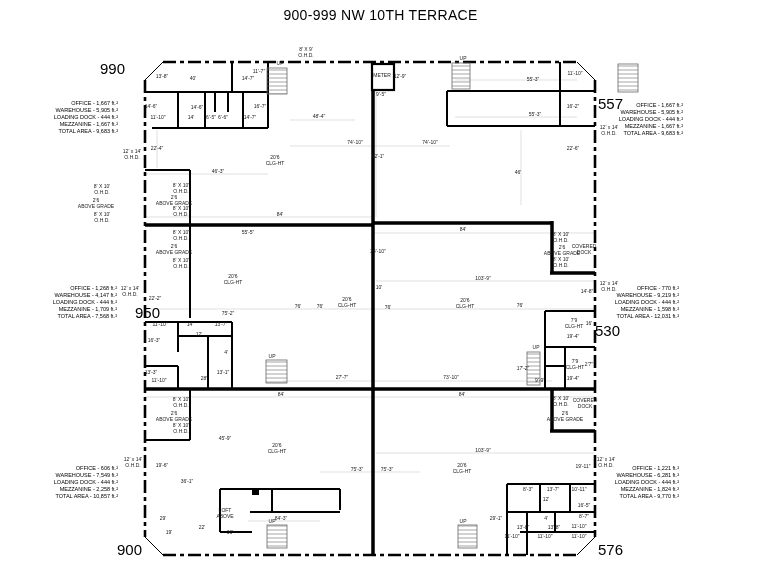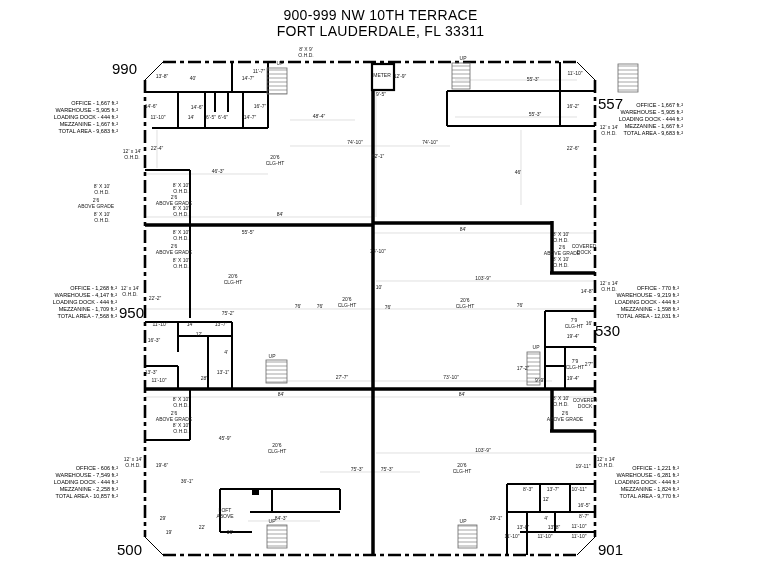--- a/index.html
+++ b/index.html
@@ -2,36 +2,35 @@
 <html><head>
 <meta charset="utf-8">
 <style>
   html,body{margin:0;padding:0;background:#fff;}
   .page{position:relative;width:761px;height:588px;background:#fff;overflow:hidden;
         font-family:"Liberation Sans",sans-serif;color:#111;}
   .title{position:absolute;top:7px;left:0;width:100%;text-align:center;
          font-size:14px;line-height:16px;letter-spacing:.3px;color:#000;}
   svg.plan{position:absolute;left:0;top:0;}
   .ulabel{position:absolute;font-size:15px;color:#000;}
-  #u990{left:112px;top:60px}#u999{left:598px;top:95px}#u950{left:119px;top:304px}
+  #u990{left:100px;top:60px}#u999{left:598px;top:95px}#u950{left:135px;top:304px}
   #u909{left:595px;top:322px}#u900{left:117px;top:541px}#u901{left:598px;top:541px}
   .stats{position:absolute;width:120px;text-align:right;font-size:5.5px;line-height:6.9px;color:#000;}
   #s990{left:-2px;top:100px}#s999{left:563px;top:102px}#s950{left:-3px;top:285px}
   #s909{left:559px;top:285px}#s900{left:-2px;top:465px}#s901{left:559px;top:465px}
   .plabel{position:absolute;transform:translate(-50%,-50%);font-size:5px;line-height:5.6px;
           color:#1a1a1a;white-space:pre-line;text-align:center;}
 </style>
 </head>
 <body>
 
 <div class="page">
 
   <div class="title">
     <div>900-999 NW 10TH TERRACE</div>
-    <div>FORT LAUDERDALE, FL 33311</div>
   </div>
 
   <svg class="plan" width="761" height="588" viewBox="0 0 761 588">
     <defs>
       <pattern id="st" width="4" height="4" patternUnits="userSpaceOnUse">
         <path d="M0,2 H4" stroke="#666" stroke-width="0.6"></path>
       </pattern>
     </defs>
 
     <g stroke="#d2d2d2" stroke-width="0.7" fill="none">
@@ -248,22 +247,22 @@
       <span class="plabel" style="left: 579px; top: 527px;">11'-10"</span>
       <span class="plabel" style="left: 512px; top: 537px;">11'-10"</span>
       <span class="plabel" style="left: 545px; top: 537px;">11'-10"</span>
       <span class="plabel" style="left: 579px; top: 537px;">11'-10"</span>
     </div>
 
   <div class="ulabel" id="u990">990</div>
   <div class="ulabel" id="u999">557</div>
   <div class="ulabel" id="u950">950</div>
   <div class="ulabel" id="u909">530</div>
-  <div class="ulabel" id="u900">500</div>
-  <div class="ulabel" id="u901">901</div>
+  <div class="ulabel" id="u900">900</div>
+  <div class="ulabel" id="u901">576</div>
 
   <div class="stats" id="s990">
     <div>OFFICE - 1,667 ft.²</div>
     <div>WAREHOUSE - 5,905 ft.²</div>
     <div>LOADING DOCK - 444 ft.²</div>
     <div>MEZZANINE - 1,667 ft.²</div>
     <div>TOTAL AREA - 9,683 ft.²</div>
   </div>
   <div class="stats" id="s999">
     <div>OFFICE - 1,667 ft.²</div>

